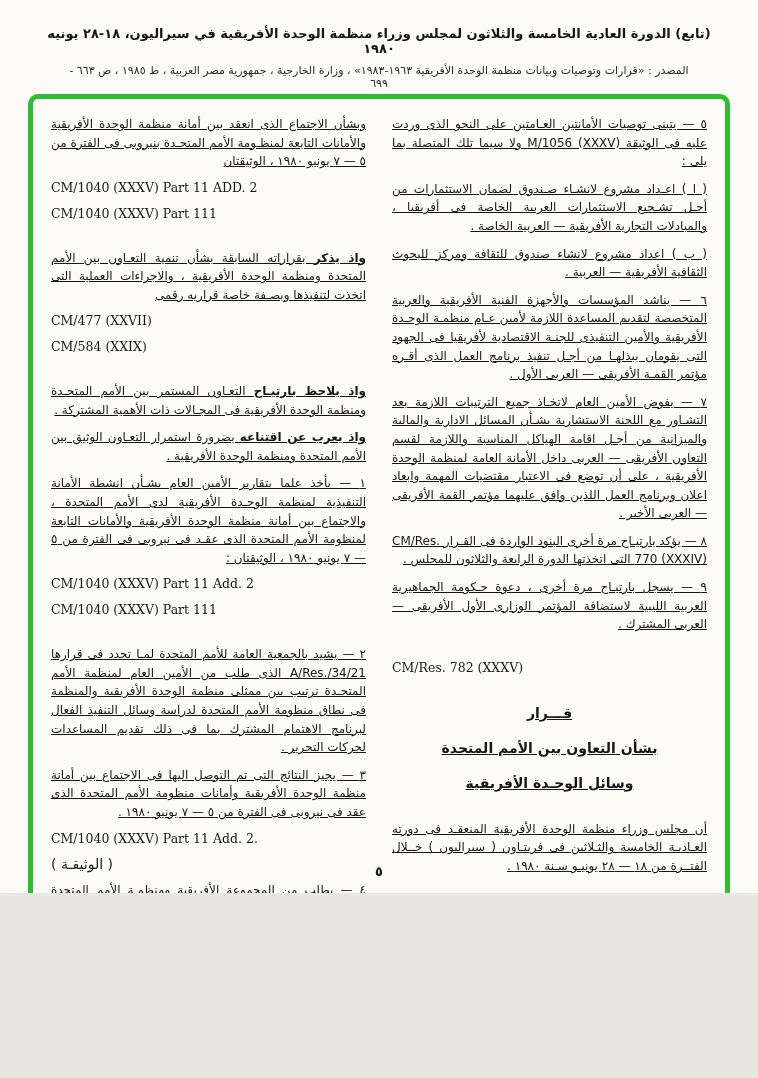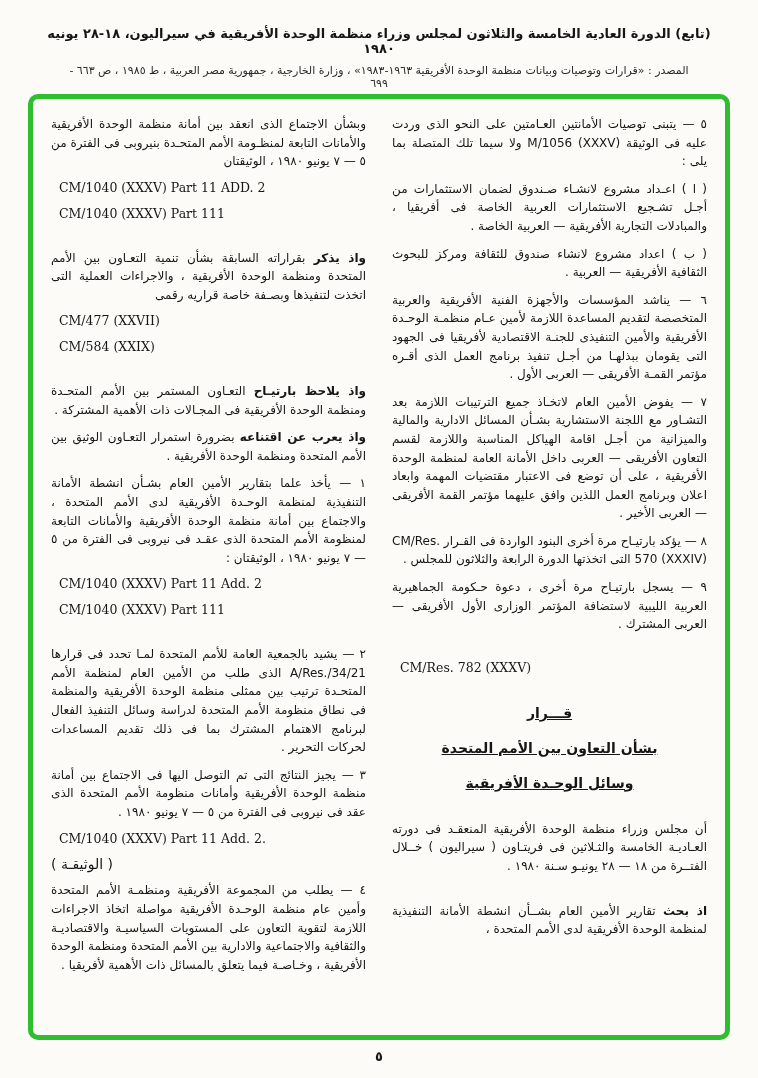--- a/index.html
+++ b/index.html
@@ -1,43 +1,43 @@
 <!DOCTYPE html>
 <html lang="ar"><head>
 <meta charset="utf-8">
 <style>
   html,body { margin:0; padding:0; background:#e9e7e2; }
   .page {
     position:relative;
-    width:758px; height:1078px;
+    width:758px; height:893px;
     margin:0 auto;
     background:#fcfbf7;
     color:#161616;
     font-family:"DejaVu Sans", sans-serif;
     overflow:hidden;
   }
   .header { position:absolute; top:26px; left:0; right:0; text-align:center; }
   .header-line1 { font-size:13px; font-weight:700; direction:rtl; padding:0 30px; }
   .header-line2 { font-size:11px; margin-top:8px; direction:rtl; color:#2a2a2a; padding:0 60px; }
   .green-box {
     position:absolute; left:28px; right:28px; top:94px; height:946px;
     border:5px solid #2fbe2f; border-radius:10px;
     padding:16px 18px; box-sizing:border-box; overflow:hidden;
   }
   .columns { display:flex; direction:rtl; gap:26px; height:100%; }
   .col { flex:1; min-width:0; }
   .para {
     margin:0 0 9px; text-align:justify; direction:rtl;
-    font-size:12px; line-height:1.55;
+    font-size:12px; line-height:1.55;text-decoration:underline;
   }
   .para b { font-weight:700; }
   .ref {
     direction:ltr; text-align:left;
     font-family:"DejaVu Serif", serif;
-    font-size:12.5px; line-height:1.35; margin:2px 8px 9px;
+    font-size:12.5px; line-height:1.35; margin:2px 0 9px;
     white-space:nowrap;
   }
   .heading {
     text-align:center; font-weight:700; font-size:14px;
     margin:14px 0 6px; direction:rtl; line-height:1.5;text-decoration:underline;
   }
   .caption { direction:rtl; text-align:left; font-size:14px; margin:0 0 9px; }
   .gap { margin-top:26px; }
   .footer {
     position:absolute; bottom:14px; left:0; right:0;
@@ -55,21 +55,21 @@
   </div>
 
   <div class="green-box" style="border-color: rgb(47, 190, 47);">
     <div class="columns">
       <div class="col">
           <p class="para">٥ — يتبنى توصيات الأمانتين العـامتين على النحو الذى وردت عليه فى الوثيقة M/1056 (XXXV) ولا سيما تلك المتصلة بما يلى :</p>
           <p class="para">( ا ) اعـداد مشروع لانشـاء صـندوق لضمان الاستثمارات من أجـل تشـجيع الاستثمارات العربية الخاصة فى أفريقيا ، والمبادلات التجارية الأفريقية — العربية الخاصة .</p>
           <p class="para">( ب ) اعداد مشروع لانشاء صندوق للثقافة ومركز للبحوث الثقافية الأفريقية — العربية .</p>
           <p class="para">٦ — يناشد المؤسسات والأجهزة الفنية الأفريقية والعربية المتخصصة لتقديم المساعدة اللازمة لأمين عـام منظمـة الوحـدة الأفريقية والأمين التنفيذى للجنـة الاقتصادية لأفريقيا فى الجهود التى يقومان ببذلهـا من أجـل تنفيذ برنامج العمل الذى أقـره مؤتمر القمـة الأفريقى — العربى الأول .</p>
           <p class="para">٧ — يفوض الأمين العام لاتخـاذ جميع الترتيبات اللازمة بعد التشـاور مع اللجنة الاستشارية بشـأن المسائل الادارية والمالية والميزانية من أجـل اقامة الهياكل المناسبة واللازمة لقسم التعاون الأفريقى — العربى داخل الأمانة العامة لمنظمة الوحدة الأفريقية ، على أن توضع فى الاعتبار مقتضيات المهمة وابعاد اعلان وبرنامج العمل اللذين وافق عليهما مؤتمر القمة الأفريقى — العربى الأخير .</p>
-          <p class="para">٨ — يؤكد بارتيـاح مرة أخرى البنود الواردة فى القـرار CM/Res. 570 (XXXIV) التى اتخذتها الدورة الرابعة والثلاثون للمجلس .</p>
+          <p class="para">٨ — يؤكد بارتيـاح مرة أخرى البنود الواردة فى القـرار CM/Res. 770 (XXXIV) التى اتخذتها الدورة الرابعة والثلاثون للمجلس .</p>
           <p class="para">٩ — يسجل بارتيـاح مرة أخرى ، دعوة حـكومة الجماهيرية العربية الليبية لاستضافة المؤتمر الوزارى الأول الأفريقى — العربى المشترك .</p>
           <p class="ref gap">CM/Res. 782 (XXXV)</p>
           <p class="heading gap">قـــرار</p>
           <p class="heading">بشأن التعاون بين الأمم المتحدة</p>
           <p class="heading">وسائل الوحـدة الأفريقية</p>
           <p class="para gap">أن مجلس وزراء منظمة الوحدة الأفريقية المنعقـد فى دورته العـاديـة الخامسة والثـلاثين فى فريتـاون ( سيراليون ) خــلال الفتــرة من ١٨ — ٢٨ يونيـو سـنة ١٩٨٠ .</p>
           <p class="para gap"><b>اذ بحث</b> تقارير الأمين العام بشــأن انشطة الأمانة التنفيذية لمنظمة الوحدة الأفريقية لدى الأمم المتحدة ،</p>
         </div>
       <div class="col">
           <p class="para">وبشأن الاجتماع الذى انعقد بين أمانة منظمة الوحدة الأفريقية والأمانات التابعة لمنظـومة الأمم المتحـدة بنيروبى فى الفترة من ٥ — ٧ يونيو ١٩٨٠ ، الوثيقتان</p>

